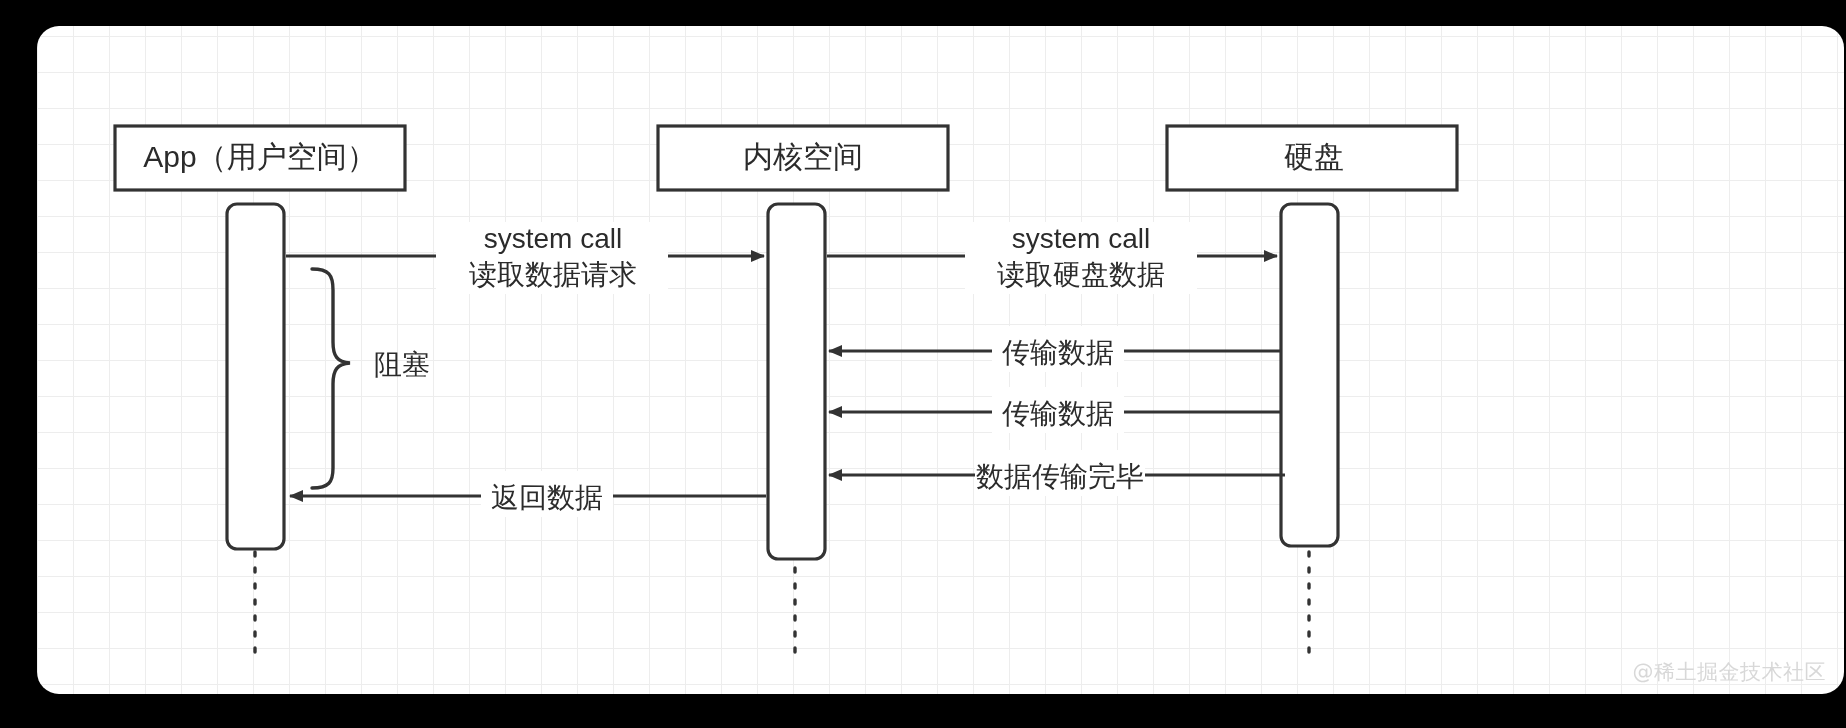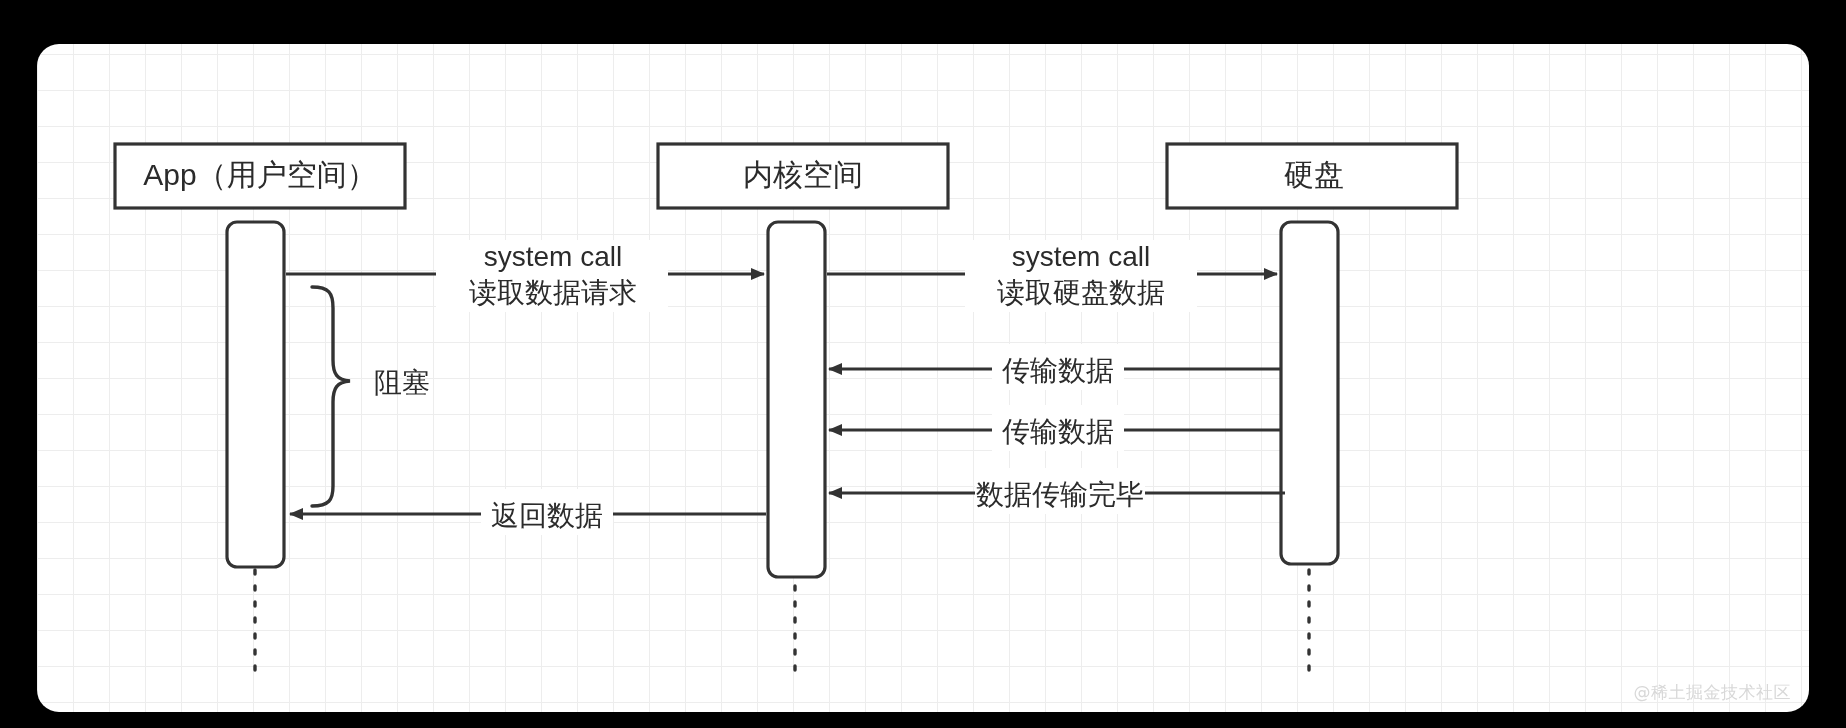--- a/index.html
+++ b/index.html
@@ -15,45 +15,46 @@
   }
   #stage {
     position: relative;
     width: 1846px;
     height: 728px;
     background: #000000;
   }
   #card {
     position: absolute;
     left: 37px;
-    top: 44px;
+    top: 26px;
     width: 1772px;
     height: 668px;
     border-radius: 22px;
     overflow: hidden;
     background: #ffffff;
     background-image:
       linear-gradient(to right, #ededed 1px, transparent 1px),
       linear-gradient(to bottom, #ededed 1px, transparent 1px);
     background-size: 36px 36px;
     background-position: 0px 10px;
+    padding-left: 35px;
   }
   #diagram {
     position: absolute;
     left: 0;
     top: 0;
     width: 1772px;
     height: 668px;
   }
   .watermark {
     position: absolute;
     right: 18px;
     bottom: 8px;
     color: #d8d8d8;
-    font-size: 17px;
+    font-size: 21px;
     letter-spacing: 0.5px;
     font-family: "DejaVu Sans", sans-serif;
     white-space: nowrap;
   }
   svg text {
     font-family: "Liberation Sans", "DejaVu Sans", sans-serif;
     fill: #2b2b2b;
   }
   .lifeline-title {
     font-size: 30px;

